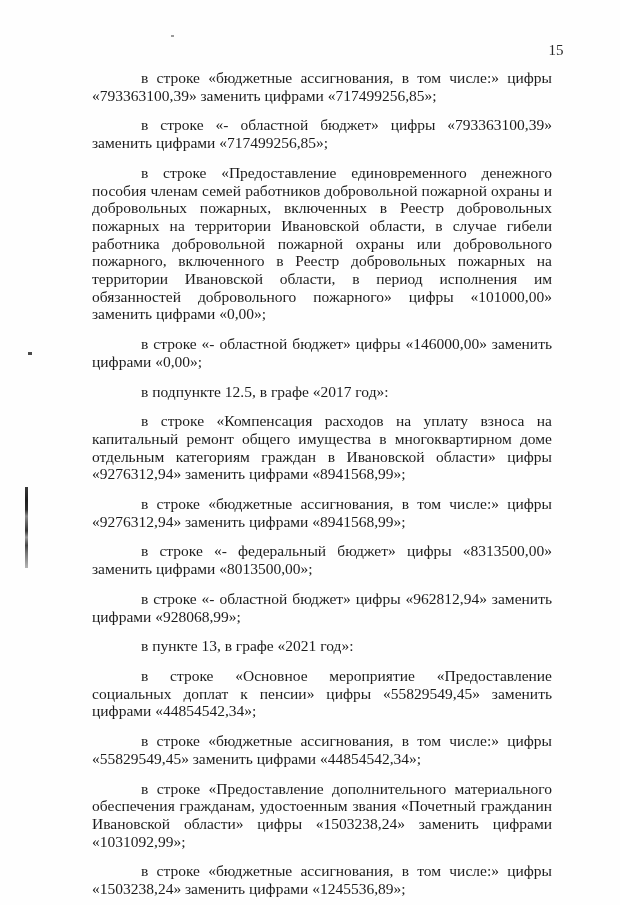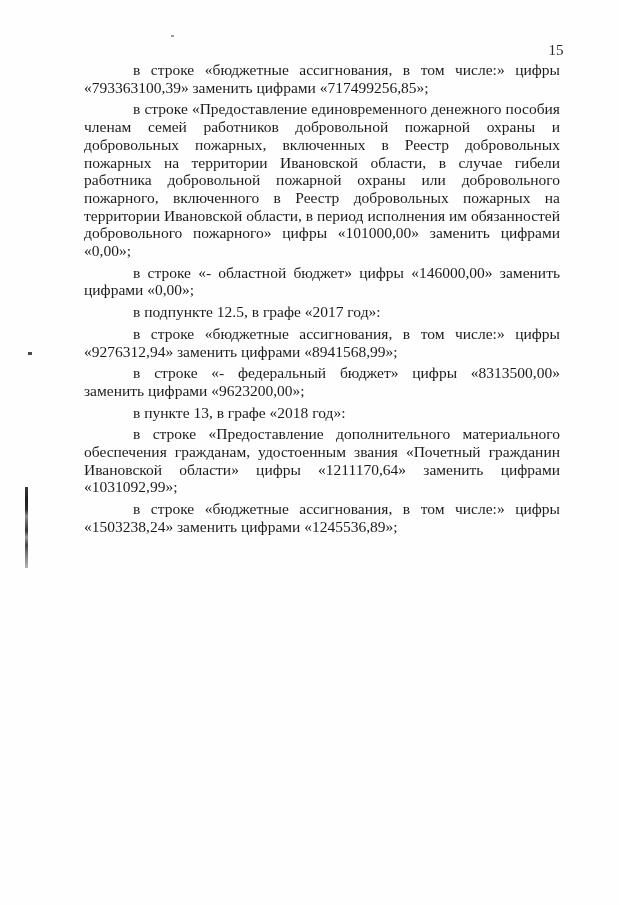--- a/index.html
+++ b/index.html
@@ -28,21 +28,21 @@
   .body-text {
     position: absolute;
     top: 57px;
     left: 80px;
     width: 484px;
     font-size: 15.5px;
     line-height: 17.7px;
     text-align: justify;
   }
   .body-text p {
-    margin: 4px;
+    margin: 12px;
     padding: 0;
     text-indent: 49px;
     font-family: Liberation Serif, serif;
   }
   
   .artifact {
     position: absolute;
   }
   .artifact-vline {
     left: 25px;
@@ -71,27 +71,32 @@
 </style>
 </head>
 <body>
 
 <div class="page">
 
   <div class="page-number">15</div>
 
   <div class="body-text">
     <p>в строке «бюджетные ассигнования, в том числе:» цифры «793363100,39» заменить цифрами «717499256,85»;</p>
+    <p>в строке «- областной бюджет» цифры «793363100,39» заменить цифрами «717499256,85»;</p>
     <p>в строке «Предоставление единовременного денежного пособия членам семей работников добровольной пожарной охраны и добровольных пожарных, включенных в Реестр добровольных пожарных на территории Ивановской области, в случае гибели работника добровольной пожарной охраны или добровольного пожарного, включенного в Реестр добровольных пожарных на территории Ивановской области, в период исполнения им обязанностей добровольного пожарного» цифры «101000,00» заменить цифрами «0,00»;</p>
     <p>в строке «- областной бюджет» цифры «146000,00» заменить цифрами «0,00»;</p>
     <p>в подпункте 12.5, в графе «2017 год»:</p>
+    <p>в строке «Компенсация расходов на уплату взноса на капитальный ремонт общего имущества в многоквартирном доме отдельным категориям граждан в Ивановской области» цифры «9276312,94» заменить цифрами «8941568,99»;</p>
     <p>в строке «бюджетные ассигнования, в том числе:» цифры «9276312,94» заменить цифрами «8941568,99»;</p>
-    <p>в строке «- федеральный бюджет» цифры «8313500,00» заменить цифрами «9623200,00»;</p>
-    <p>в пункте 13, в графе «2018 год»:</p>
-    <p>в строке «Предоставление дополнительного материального обеспечения гражданам, удостоенным звания «Почетный гражданин Ивановской области» цифры «1211170,64» заменить цифрами «1031092,99»;</p>
+    <p>в строке «- федеральный бюджет» цифры «8313500,00» заменить цифрами «8013500,00»;</p>
+    <p>в строке «- областной бюджет» цифры «962812,94» заменить цифрами «928068,99»;</p>
+    <p>в пункте 13, в графе «2021 год»:</p>
+    <p>в строке «Основное мероприятие «Предоставление социальных доплат к пенсии» цифры «55829549,45» заменить цифрами «44854542,34»;</p>
+    <p>в строке «бюджетные ассигнования, в том числе:» цифры «55829549,45» заменить цифрами «44854542,34»;</p>
+    <p>в строке «Предоставление дополнительного материального обеспечения гражданам, удостоенным звания «Почетный гражданин Ивановской области» цифры «1503238,24» заменить цифрами «1031092,99»;</p>
     <p>в строке «бюджетные ассигнования, в том числе:» цифры «1503238,24» заменить цифрами «1245536,89»;</p>
   </div>
 
   <div class="artifact artifact-vline"></div>
   <div class="artifact artifact-dot-left"></div>
   <div class="artifact artifact-dot-top"></div>
 
 </div>
 
 </body></html>

